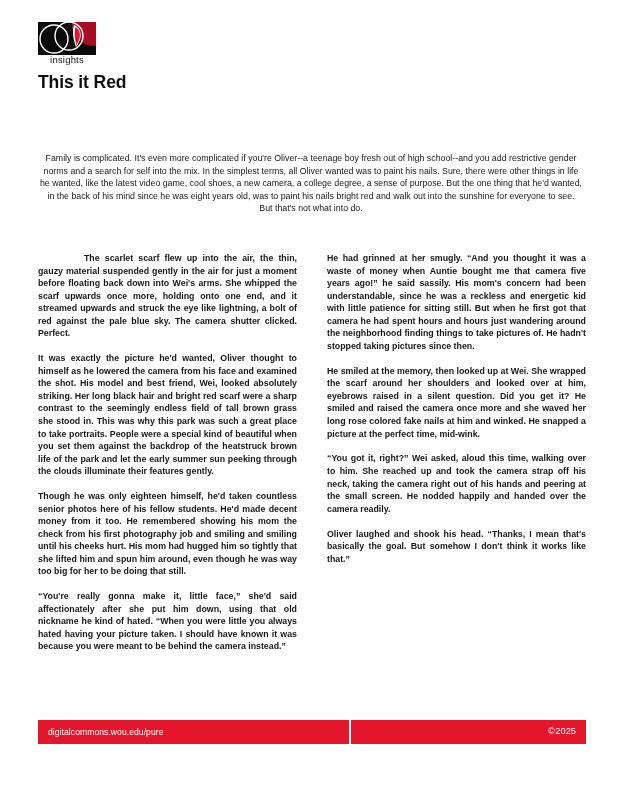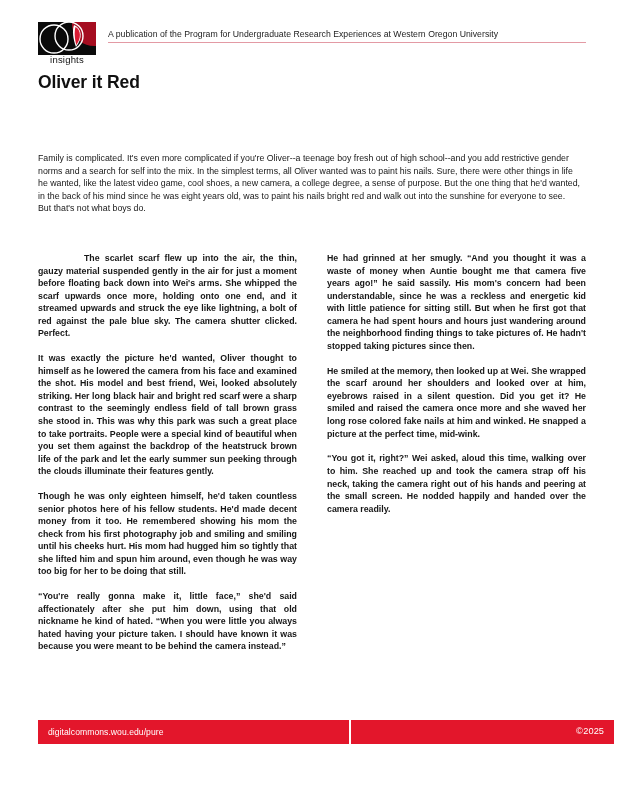--- a/index.html
+++ b/index.html
@@ -103,21 +103,21 @@
 
   
   .intro {
     position: absolute;
     left: 38px;
     top: 152px;
     width: 546px;
     font-size: 8.8px;
     line-height: 12.6px;
     color: #171717;
-    text-align: left;
+    text-align: center;
   }
 
   
   .columns {
     position: absolute;
     left: 38px;
     top: 252px;
     width: 548px;
   }
   .col {
@@ -141,21 +141,20 @@
 
   
   .footer {
     position: absolute;
     left: 38px;
     top: 720px;
     width: 548px;
     height: 24px;
     background: #e3162b;
     color: #ffffff;
-    padding-left: 28px;
   }
   .footer-divider {
     position: absolute;
     left: 311px;
     top: 0;
     width: 2px;
     height: 24px;
     background: #ffffff;
   }
   .footer-url {
@@ -197,45 +196,42 @@
           <path d="M34 0 L58 0 L58 24 A22 22 0 0 1 34 0 Z" fill="#a50d20"></path>
           <circle cx="16" cy="17" r="14" fill="none" stroke="#ffffff" stroke-width="1.4"></circle>
           <circle cx="31" cy="14" r="14" fill="none" stroke="#ffffff" stroke-width="1.4"></circle>
           <path d="M36 3 C44 6 45 16 38 25 C35 17 34 9 36 3 Z" fill="#ffffff"></path>
           <path d="M37.5 5 C43 8 43.5 16 38.3 23 C36.5 16.5 36.2 9.5 37.5 5 Z" fill="#d81b33"></path>
         </svg>
       </div>
       <div class="logo-word">insights</div>
     </div>
 
-    <div class="header-line">
-      <div class="header-text">A publication of the Program for Undergraduate Research Experiences at Western Oregon University</div>
-      <div class="header-rule"></div>
-    </div>
-  </div>
-
-  <div class="doc-title">Oliver it Red</div>
+  </div>
+
+  <div class="doc-title">This it Red</div>
 
 
   <div class="intro">
     <span>Family is complicated. It's even more complicated if you're Oliver--a teenage boy fresh out of high school--and you add restrictive gender norms and a search for self into the mix. In the simplest terms, all Oliver wanted was to paint his nails. Sure, there were other things in life he wanted, like the latest video game, cool shoes, a new camera, a college degree, a sense of purpose. But the one thing that he'd wanted, in the back of his mind since he was eight years old, was to paint his nails bright red and walk out into the sunshine for everyone to see.</span><br>
-    <span>But that's not what boys do.</span>
+    <span>But that's not what into do.</span>
   </div>
 
   <div class="columns">
     <div class="col col-left">
       <p class="first-indent">The scarlet scarf flew up into the air, the thin, gauzy material suspended gently in the air for just a moment before floating back down into Wei's arms. She whipped the scarf upwards once more, holding onto one end, and it streamed upwards and struck the eye like lightning, a bolt of red against the pale blue sky. The camera shutter clicked. Perfect.</p>
       <p>It was exactly the picture he'd wanted, Oliver thought to himself as he lowered the camera from his face and examined the shot. His model and best friend, Wei, looked absolutely striking. Her long black hair and bright red scarf were a sharp contrast to the seemingly endless field of tall brown grass she stood in. This was why this park was such a great place to take portraits. People were a special kind of beautiful when you set them against the backdrop of the heatstruck brown life of the park and let the early summer sun peeking through the clouds illuminate their features gently.</p>
       <p>Though he was only eighteen himself, he'd taken countless senior photos here of his fellow students. He'd made decent money from it too. He remembered showing his mom the check from his first photography job and smiling and smiling until his cheeks hurt. His mom had hugged him so tightly that she lifted him and spun him around, even though he was way too big for her to be doing that still.</p>
       <p>“You're really gonna make it, little face,” she'd said affectionately after she put him down, using that old nickname he kind of hated. “When you were little you always hated having your picture taken. I should have known it was because you were meant to be behind the camera instead.”</p>
     </div>
     <div class="col col-right">
       <p>He had grinned at her smugly. “And you thought it was a waste of money when Auntie bought me that camera five years ago!” he said sassily. His mom's concern had been understandable, since he was a reckless and energetic kid with little patience for sitting still. But when he first got that camera he had spent hours and hours just wandering around the neighborhood finding things to take pictures of. He hadn't stopped taking pictures since then.</p>
       <p>He smiled at the memory, then looked up at Wei. She wrapped the scarf around her shoulders and looked over at him, eyebrows raised in a silent question. Did you get it? He smiled and raised the camera once more and she waved her long rose colored fake nails at him and winked. He snapped a picture at the perfect time, mid-wink.</p>
       <p>“You got it, right?” Wei asked, aloud this time, walking over to him. She reached up and took the camera strap off his neck, taking the camera right out of his hands and peering at the small screen. He nodded happily and handed over the camera readily.</p>
+      <p>Oliver laughed and shook his head. “Thanks, I mean that's basically the goal. But somehow I don't think it works like that.”</p>
     </div>
   </div>
 
   <div class="footer">
     <div class="footer-url">digitalcommons.wou.edu/pure</div>
     <div class="footer-divider"></div>
     <div class="footer-copy">
       <span class="copy-glyph">©</span>
         <span>2025</span>
     </div>

